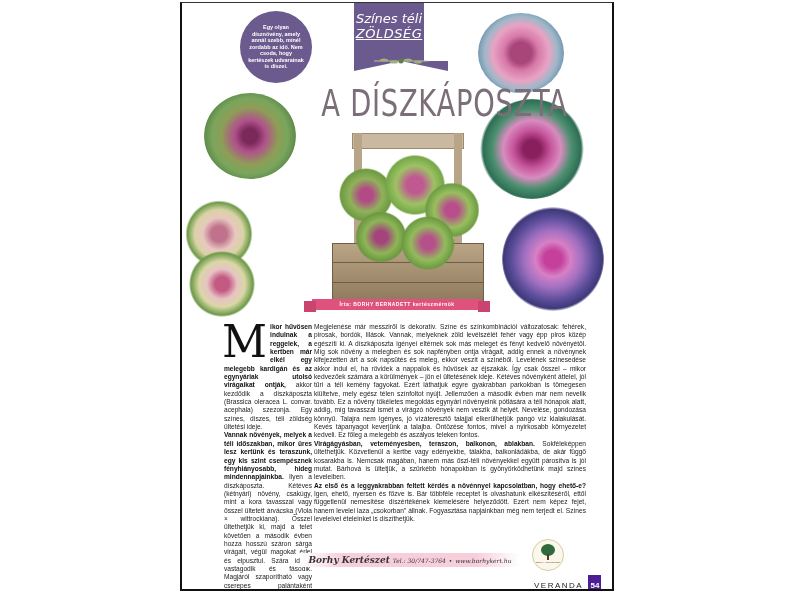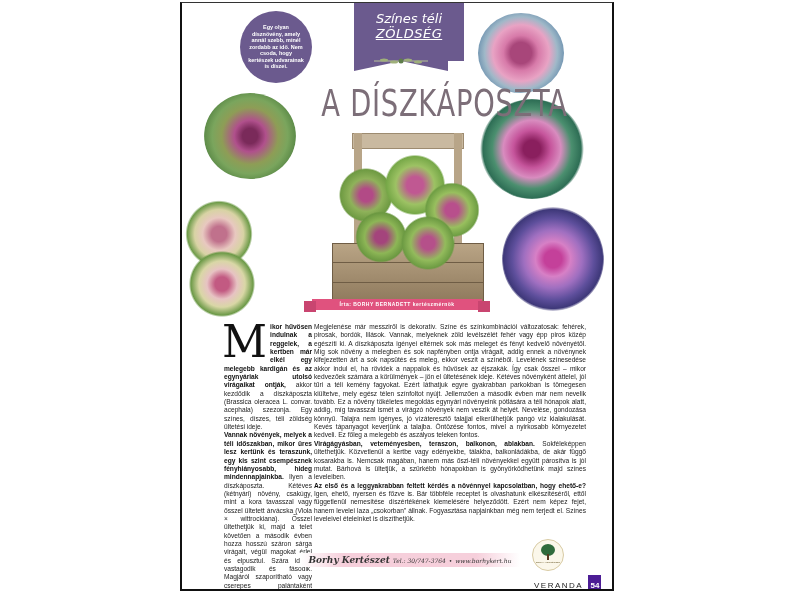--- a/index.html
+++ b/index.html
@@ -1,18 +1,18 @@
 <!DOCTYPE html>
 <html><head>
 <meta charset="utf-8">
 <style>
   html,body{margin:0;padding:0;background:#fff;}
   body{width:790px;height:592px;position:relative;overflow:hidden;font-family:"Liberation Sans",sans-serif;}
   .page{position:absolute;left:180px;top:2px;width:430px;height:586px;border-left:2px solid #111;border-right:2px solid #111;border-top:1px solid #333;border-bottom:2px solid #111;background:#fff;overflow:hidden;}
-  .banner{position:absolute;left:172px;top:0;width:110px;height:58px;background:#6b5a8e;color:#fff;text-align:center;}
+  .banner{position:absolute;left:172px;top:0;width:70px;height:58px;background:#6b5a8e;color:#fff;text-align:center;}
   .banner:after{content:"";position:absolute;left:0;bottom:-10px;border-left:47px solid #6b5a8e;border-right:47px solid #6b5a8e;border-bottom:10px solid transparent;}
   .banner .l1{font-family:"DejaVu Sans",sans-serif;font-style:italic;font-size:13px;margin-top:8px;}
   .banner .l2{font-family:"DejaVu Sans",sans-serif;font-style:italic;font-size:13px;letter-spacing:.5px;text-decoration:underline;}
   .banner .sprig{position:absolute;left:18px;bottom:-4px;width:58px;height:8px;z-index:2;}
   .badge{position:absolute;left:58px;top:8px;width:72px;height:72px;border-radius:50%;background:#6b5a8e;color:#fff;font-size:5.5px;font-weight:bold;text-align:center;line-height:6.5px;display:flex;align-items:center;justify-content:center;padding:8px;box-sizing:border-box;}
   .title{position:absolute;left:108px;top:78px;width:224px;text-align:center;font-family:"DejaVu Sans",sans-serif;font-size:38px;color:#7c6e78;letter-spacing:1px;transform:scaleX(.72);transform-origin:center;white-space:nowrap;}
   .cab{position:absolute;border-radius:50%;}
   .crate{position:absolute;left:150px;top:128px;width:150px;height:170px;}
   .crate .handle{position:absolute;left:20px;top:2px;width:110px;height:14px;background:#c9b9a0;border:1px solid #9d8b70;}
   .crate .post{position:absolute;top:2px;width:8px;height:110px;background:#b8a588;}

